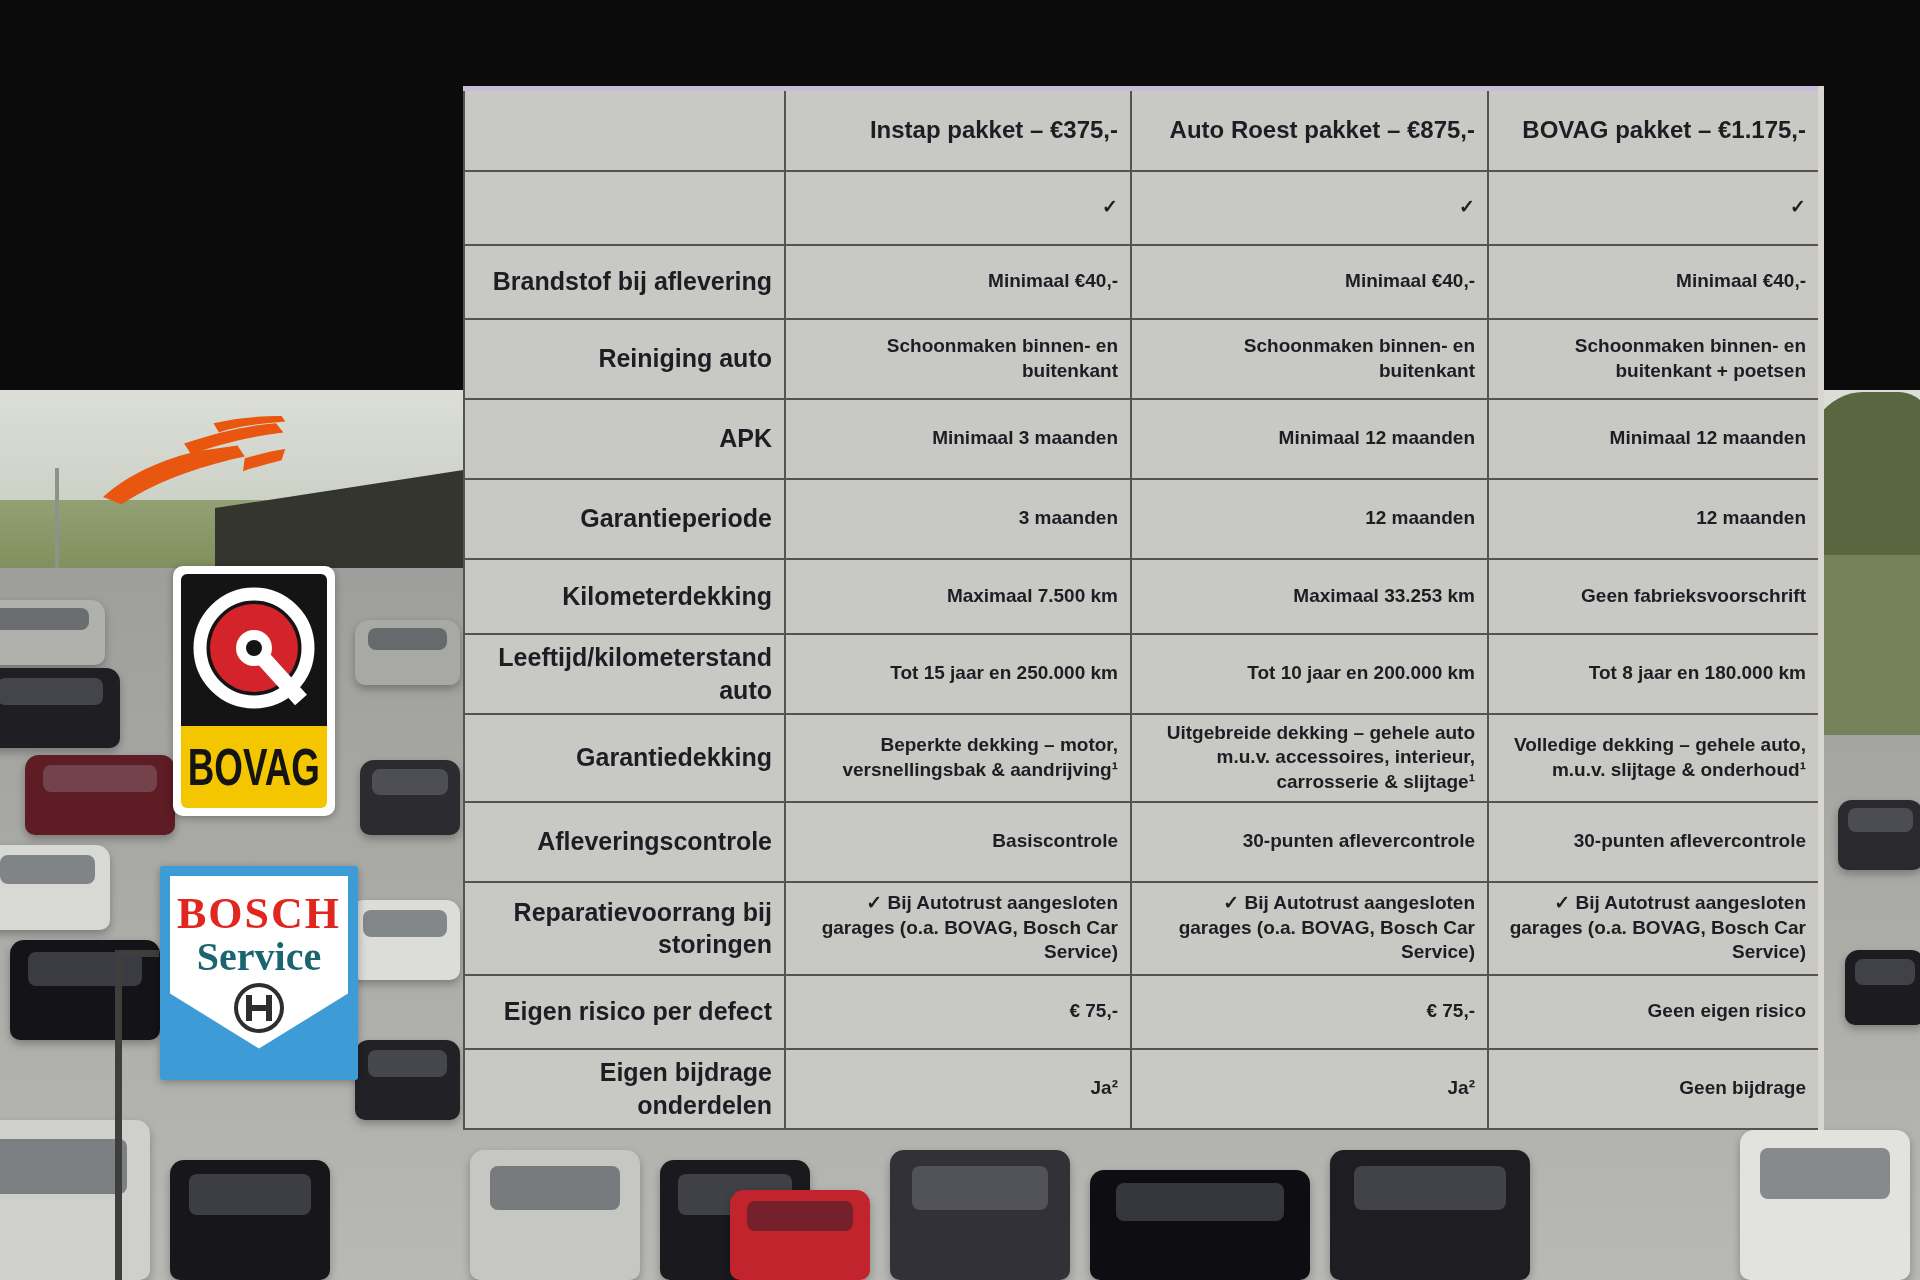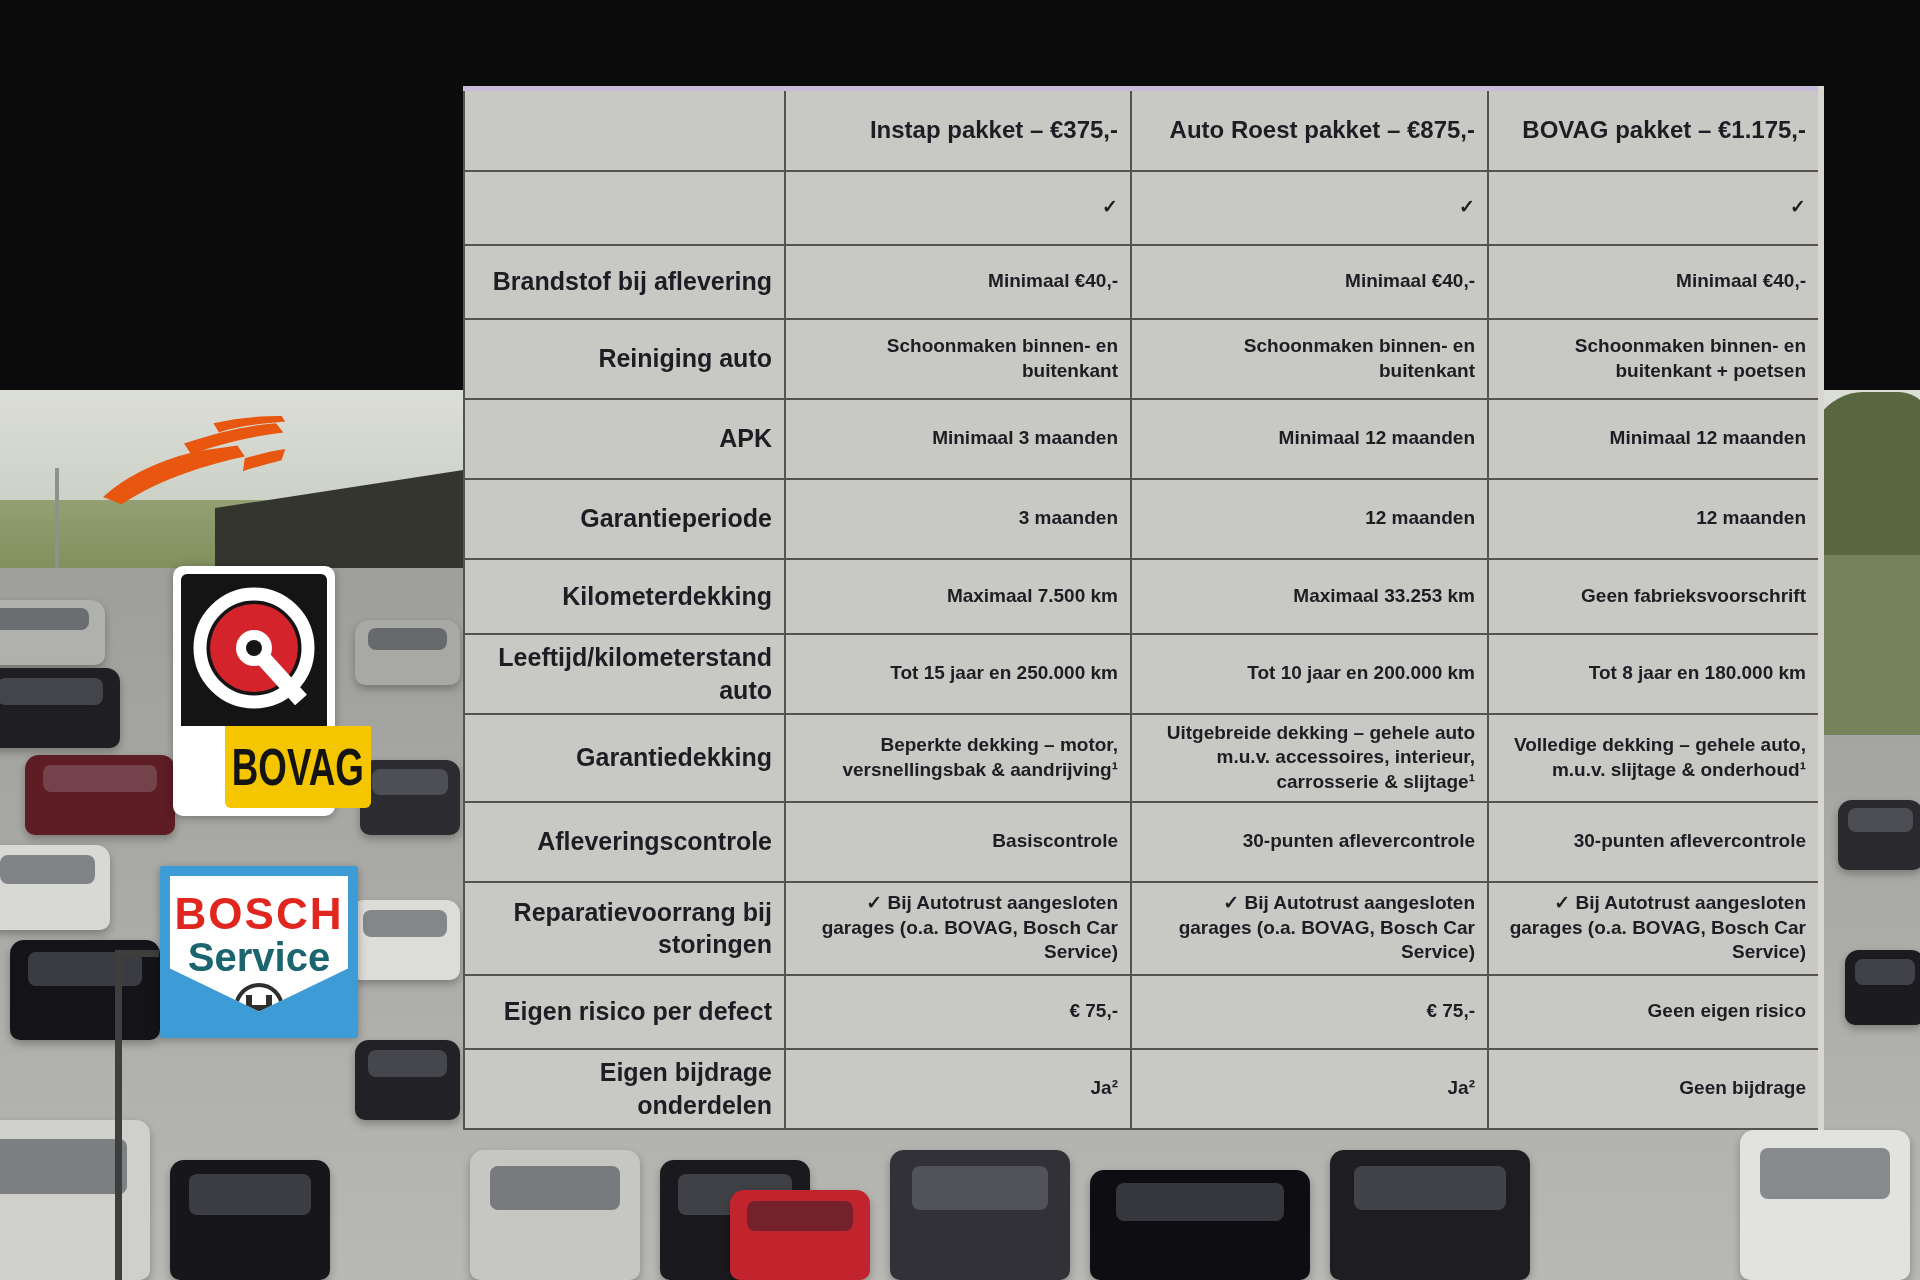--- a/index.html
+++ b/index.html
@@ -33,26 +33,26 @@
 
   
   .rdw{position:absolute;left:96px;top:416px;z-index:3;display:flex;align-items:center;}
   .rdw-text{font-family:"DejaVu Serif",serif;font-weight:700;font-size:64px;color:#17181b;margin-left:6px;letter-spacing:2px;line-height:1;}
 
   
   .bovag{position:absolute;left:173px;top:566px;width:162px;height:250px;z-index:3;
     background:#fff;border-radius:10px;padding:8px;box-sizing:border-box;box-shadow:0 2px 8px rgba(0,0,0,.3);}
   .bovag-ic{width:146px;height:152px;background:#141414;border-radius:6px 6px 0 0;}
   .bovag-band{width:146px;height:82px;background:var(--c-bovag_yellow,#f4c600);border-radius:0 0 6px 6px;
-    display:flex;align-items:center;justify-content:center;margin-left:44px;}
+    display:flex;align-items:center;justify-content:center;}
   .bovag-word{font-weight:800;font-size:40px;color:#141414;letter-spacing:0px;transform:scaleY(1.3) scaleX(.92);}
 
   
-  .bosch{position:absolute;left:160px;top:866px;width:198px;height:172px;z-index:3;
-    background:var(--c-bosch_blue,#3d9bd5);border-radius:3px;box-shadow:0 2px 8px rgba(0,0,0,.3);}
+  .bosch{position:absolute;left:160px;top:866px;width:198px;height:214px;z-index:3;
+    background:var(--c-bosch_blue,#3d9bd5);border-radius:3px;box-shadow:0 2px 8px rgba(0,0,0,.3);font-family:Liberation Serif, serif;}
   .bosch-banner{position:absolute;left:10px;right:10px;top:10px;bottom:8px;background:#fff;
     clip-path:polygon(0 0,100% 0,100% 60%,50% 88%,0 60%);text-align:center;}
   .bosch-word{margin-top:16px;font-weight:800;font-size:44px;color:var(--c-bosch_red,#e0261f);letter-spacing:2px;line-height:1;}
   .bosch-service{font-weight:700;font-size:40px;color:var(--c-bosch_teal,#1b6570);line-height:1.05;}
   .bosch-banner svg{margin-top:2px;}
 
   
   table.pkg{position:absolute;left:463px;top:86px;width:1357px;z-index:4;border-collapse:collapse;table-layout:fixed;
     border-top:5px solid var(--c-accent,#c7bcdb);border-right:6px solid #d9d6d0;}
   table.pkg th,table.pkg td{border:2px solid var(--c-border,#54534e);background:var(--c-cell,#c8c8c5);

